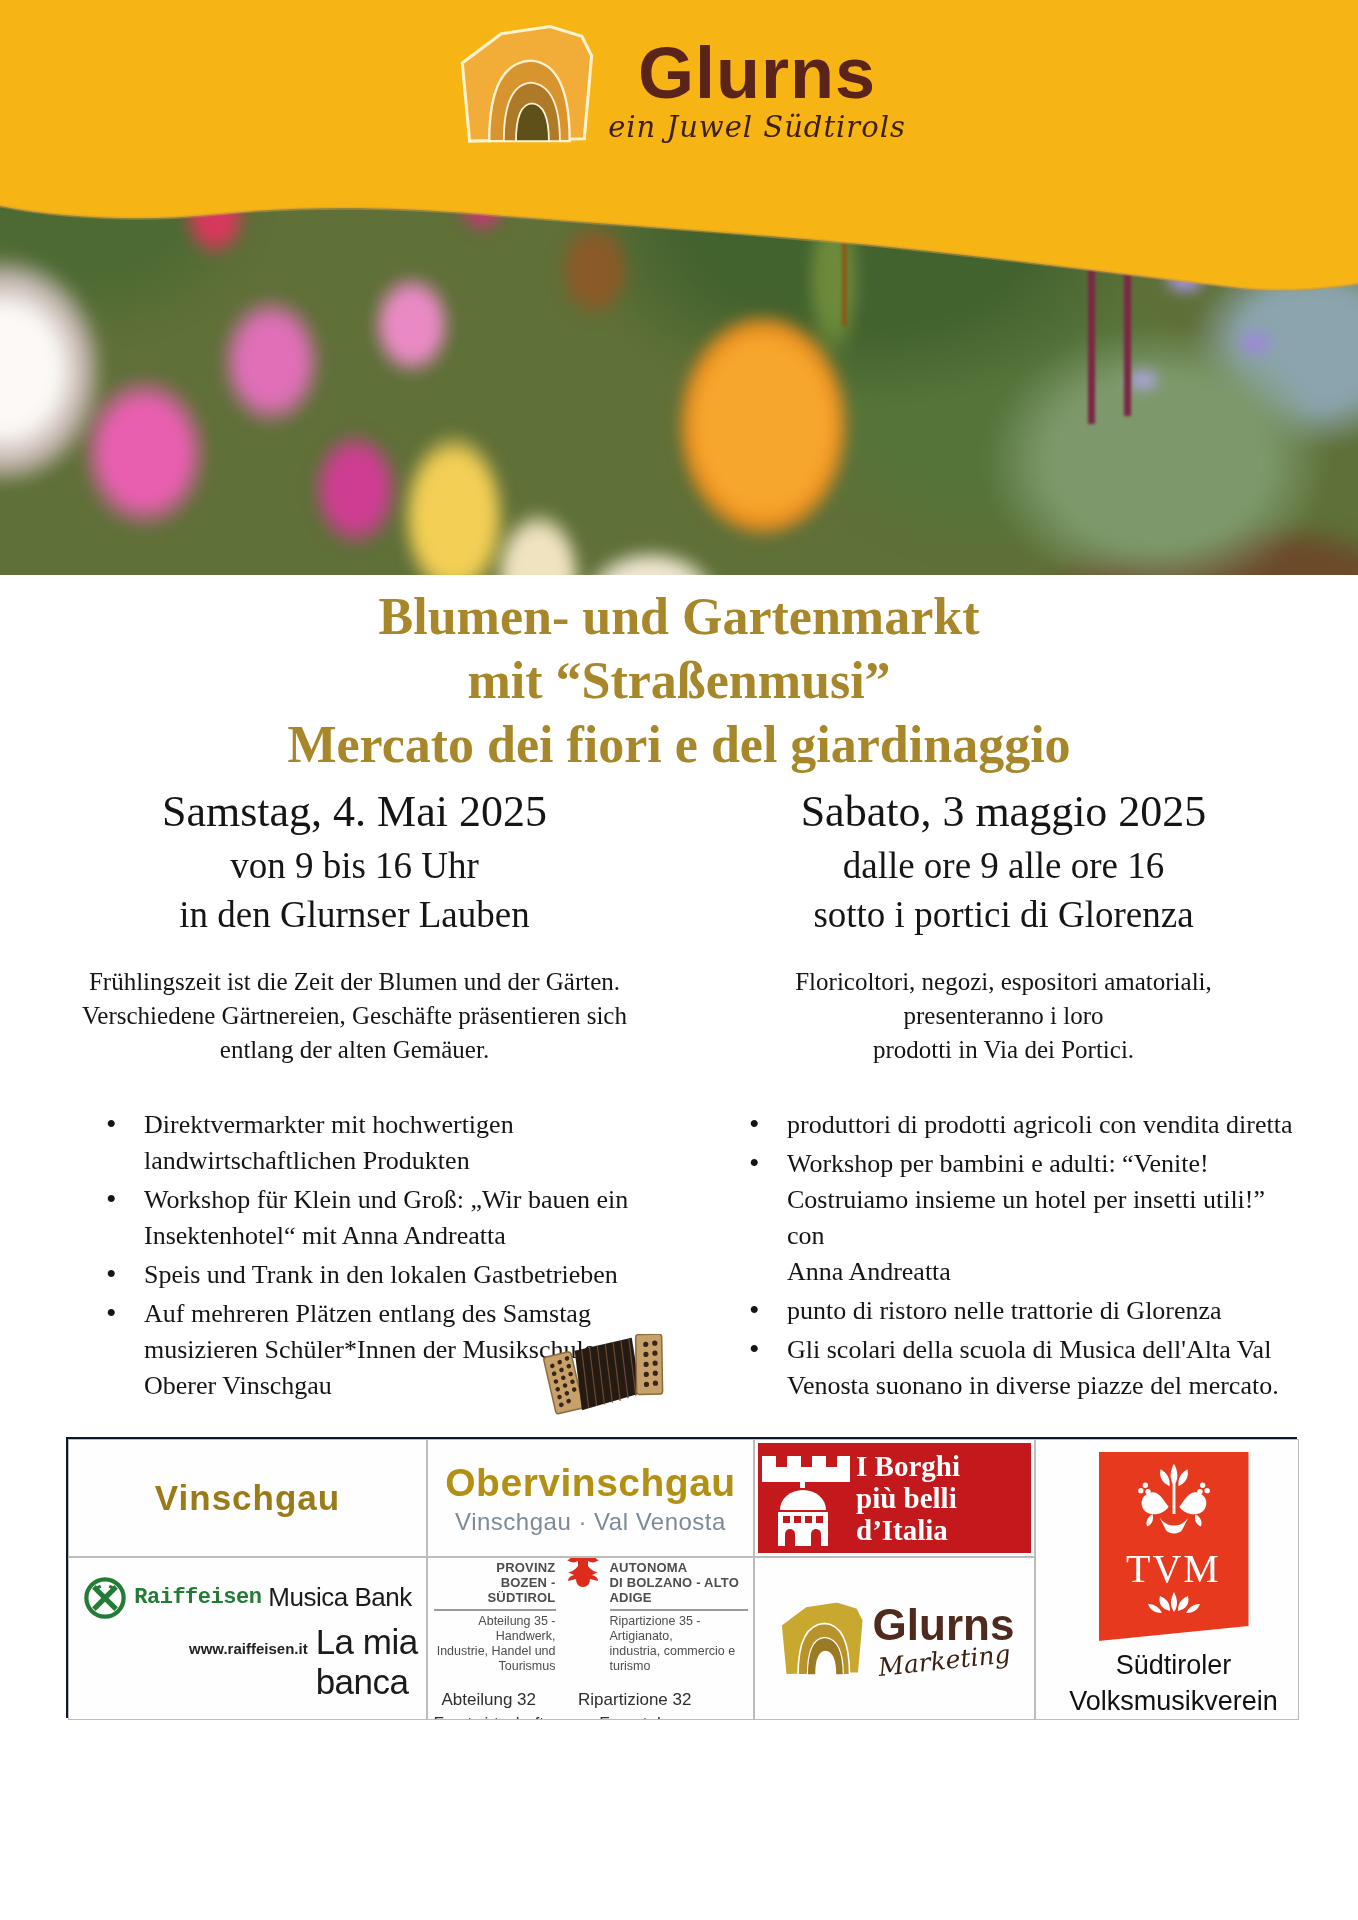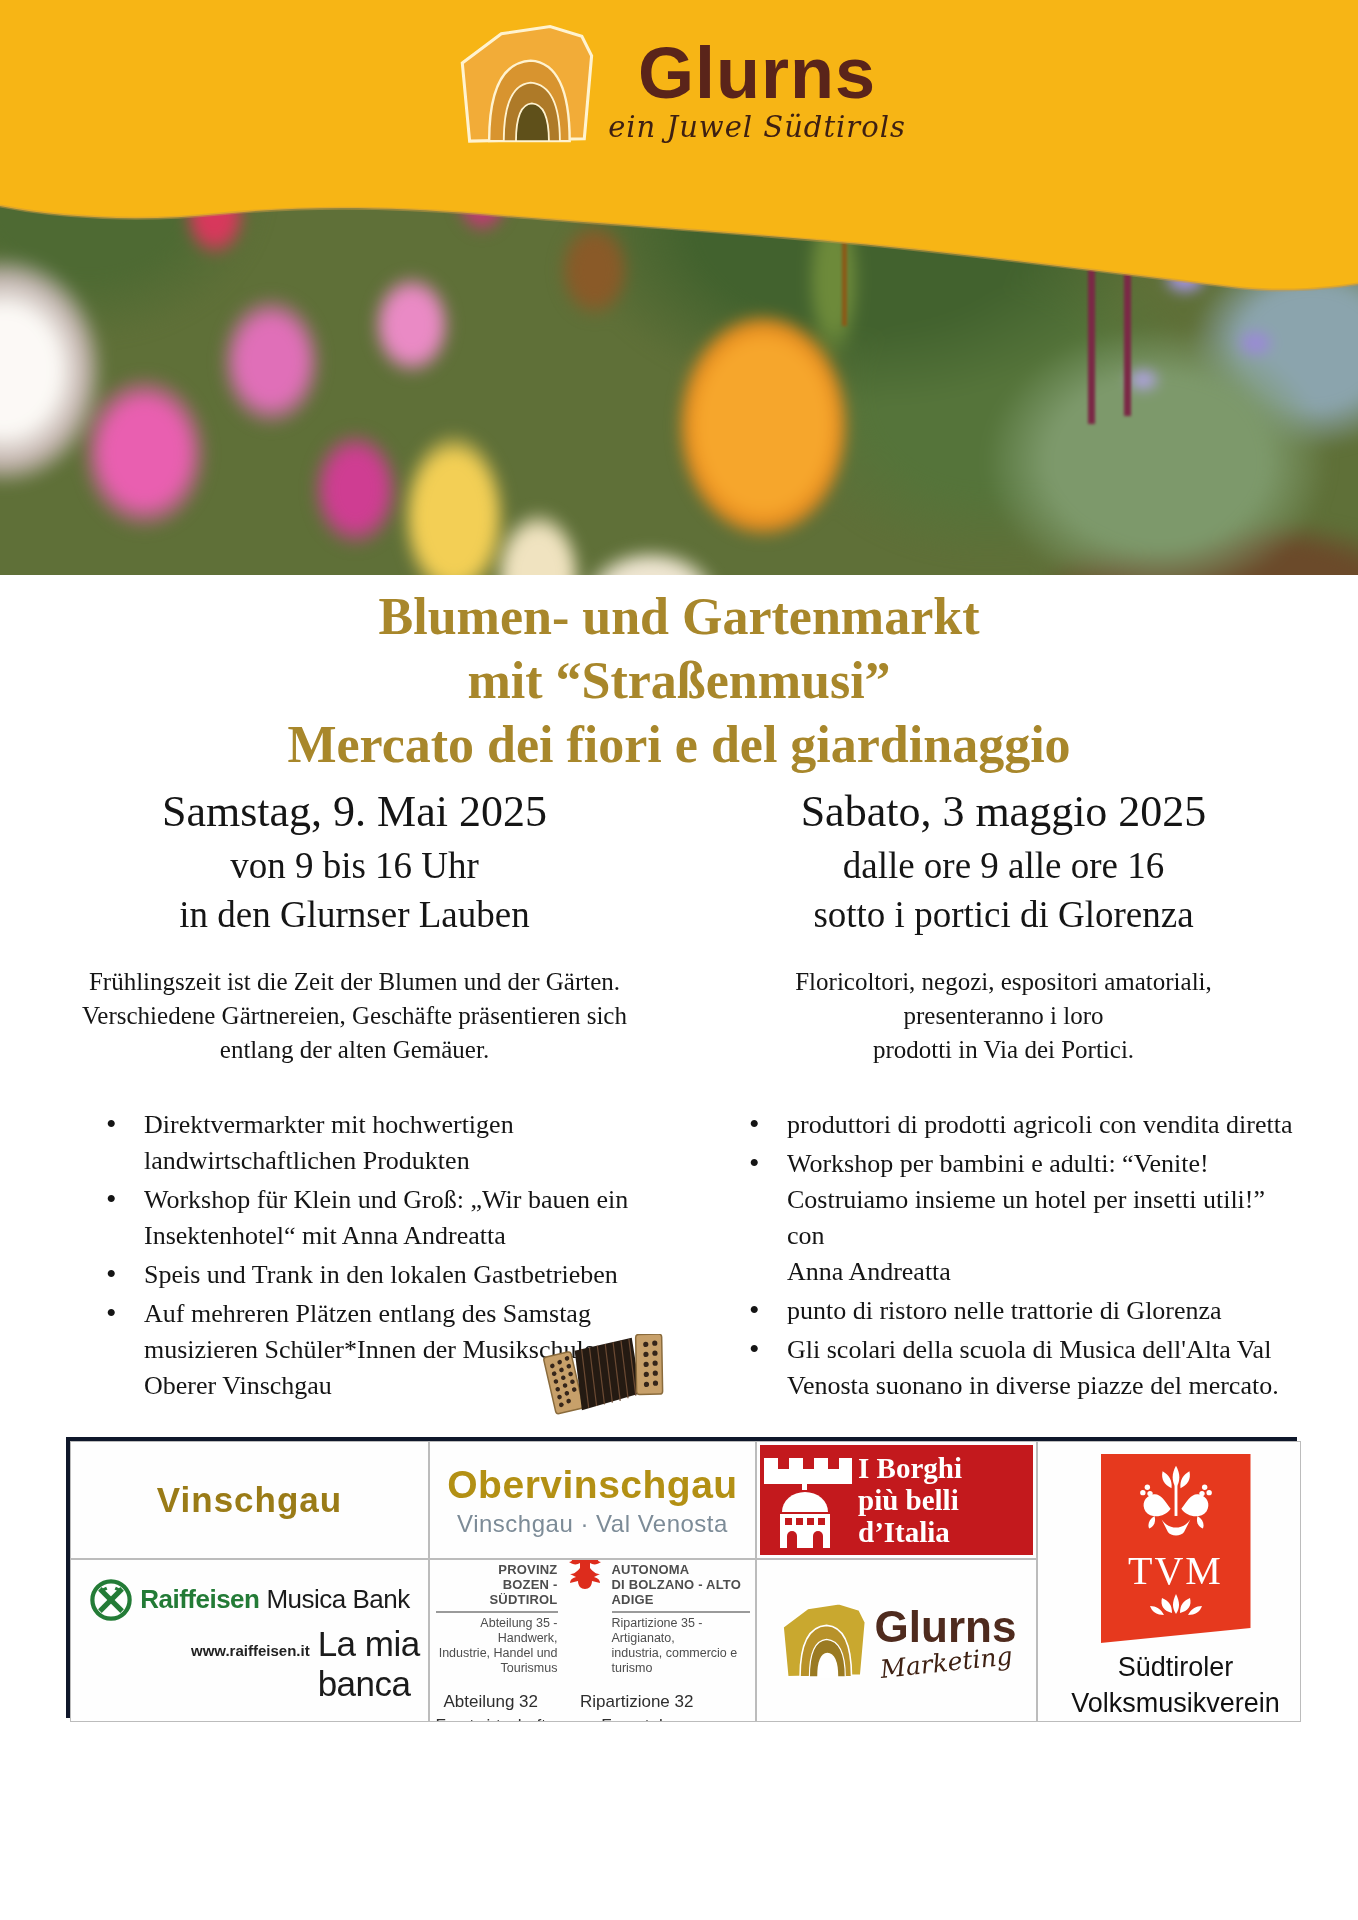--- a/index.html
+++ b/index.html
@@ -69,21 +69,21 @@
   .blist{list-style:none;margin:40px 0 13px 0;padding:0 0 0 44px;}
   .blist li{position:relative;font-size:26px;line-height:36px;margin-bottom:3px;padding-left:44px;white-space:pre-line;}
   .blist li::before{content:"•";position:absolute;left:6px;top:-1px;font-size:30px;}
 
   
   .accordion{position:absolute;left:543px;top:1334px;width:128px;height:84px;}
 
   
   .grid{position:absolute;left:66px;top:1437px;width:1231px;height:281px;
     display:grid;grid-template-columns:359px 327px 281px 264px;grid-template-rows:118px 163px;
-    border:4px solid #0f172a;box-sizing:border-box;background:#0ea5e9;}
+    border:2px solid #0f172a;box-sizing:border-box;background:#0ea5e9;}
   .cell{border:1px solid #bcbcbc;box-sizing:border-box;display:flex;flex-direction:column;align-items:center;justify-content:center;overflow:hidden;background:#fefefe;}
   .cell-tvm{grid-column:4;grid-row:1 / span 2;justify-content:flex-start;padding-left:13px;}
 
   .vinschgau-label{font-family:"Liberation Sans",sans-serif;font-weight:bold;font-size:35px;color:#9A7B17;letter-spacing:1px;}
   .oberv-label{font-family:"Liberation Sans",sans-serif;font-weight:bold;font-size:39px;color:#B39014;letter-spacing:0.5px;}
   .oberv-sub{font-family:"Liberation Sans",sans-serif;font-size:24px;color:#7C8B97;margin-top:3px;letter-spacing:0.5px;}
 
   .borghi-box{width:273px;height:110px;background:#C3191D;display:flex;align-items:center;}
   .borghi-icon{width:92px;height:100px;margin-right:6px;flex:none;}
   .borghi-text{color:#ffffff;font-family:"Liberation Serif",serif;font-weight:bold;font-size:29px;line-height:32px;white-space:pre-line;}
@@ -92,21 +92,21 @@
     clip-path:polygon(0 0,100% 0,100% 92%,0 100%);
     display:flex;flex-direction:column;align-items:center;}
   .tvm-ornament{width:84px;height:86px;margin-top:10px;}
   .tvm-acronym{color:#fff;font-family:"Liberation Serif",serif;font-size:40px;letter-spacing:2px;line-height:42px;}
   .tvm-fan{width:56px;height:26px;margin-top:2px;}
   .tvm-caption{font-family:"Liberation Sans",sans-serif;font-size:27px;line-height:36px;color:#111;text-align:center;margin-top:6px;white-space:pre-line;}
 
   .raiff{display:flex;flex-direction:column;align-items:center;}
   .raiff-row1{display:flex;align-items:center;}
   .raiff-icon{width:44px;height:44px;margin-right:7px;flex:none;}
-  .raiff-name{font-family:Liberation Sans, sans-serif;font-weight:bold;font-size:26px;color:#237B36;letter-spacing:-0.5px;}
+  .raiff-name{font-family:Liberation Mono, monospace;font-weight:bold;font-size:22px;color:#237B36;letter-spacing:-0.5px;}
   .raiff-mb{font-family:"Liberation Sans",sans-serif;font-size:26px;color:#1b1b1b;margin-left:7px;letter-spacing:-0.5px;}
   .raiff-row2{display:flex;align-items:baseline;margin-top:2px;margin-left:120px;}
   .raiff-url{font-family:"Liberation Sans",sans-serif;font-weight:bold;font-size:15px;color:#222;}
   .raiff-lmb{font-family:"Liberation Sans",sans-serif;font-size:35px;color:#1b1b1b;margin-left:8px;letter-spacing:-0.5px;}
 
   .prov{font-family:"Liberation Sans",sans-serif;color:#4d4d4d;padding-top:4px;}
   .prov-top{display:flex;align-items:flex-start;justify-content:center;}
   .prov-colL{width:122px;text-align:right;}
   .prov-colR{width:138px;text-align:left;}
   .prov-eagle{width:42px;height:50px;margin:0 6px;flex:none;}
@@ -155,21 +155,21 @@
   </div>
 
   <div class="title">
     <div>Blumen- und Gartenmarkt</div>
     <div>mit “Straßenmusi”</div>
     <div>Mercato dei fiori e del giardinaggio</div>
   </div>
 
   <div class="cols">
     <div class="col col-de">
-      <div class="date">Samstag, 9. Mai 2025</div>
+      <div class="date">Samstag, 4. Mai 2025</div>
       <div class="timeline">von 9 bis 16 Uhr</div>
       <div class="timeline">in den Glurnser Lauben</div>
       <div class="intro">Frühlingszeit ist die Zeit der Blumen und der Gärten.
 Verschiedene Gärtnereien, Geschäfte präsentieren sich
 entlang der alten Gemäuer.</div>
       <ul class="blist">
         <li>Direktvermarkter mit hochwertigen
 landwirtschaftlichen Produkten</li>
         <li>Workshop für Klein und Groß: „Wir bauen ein
 Insektenhotel“ mit Anna Andreatta</li>

